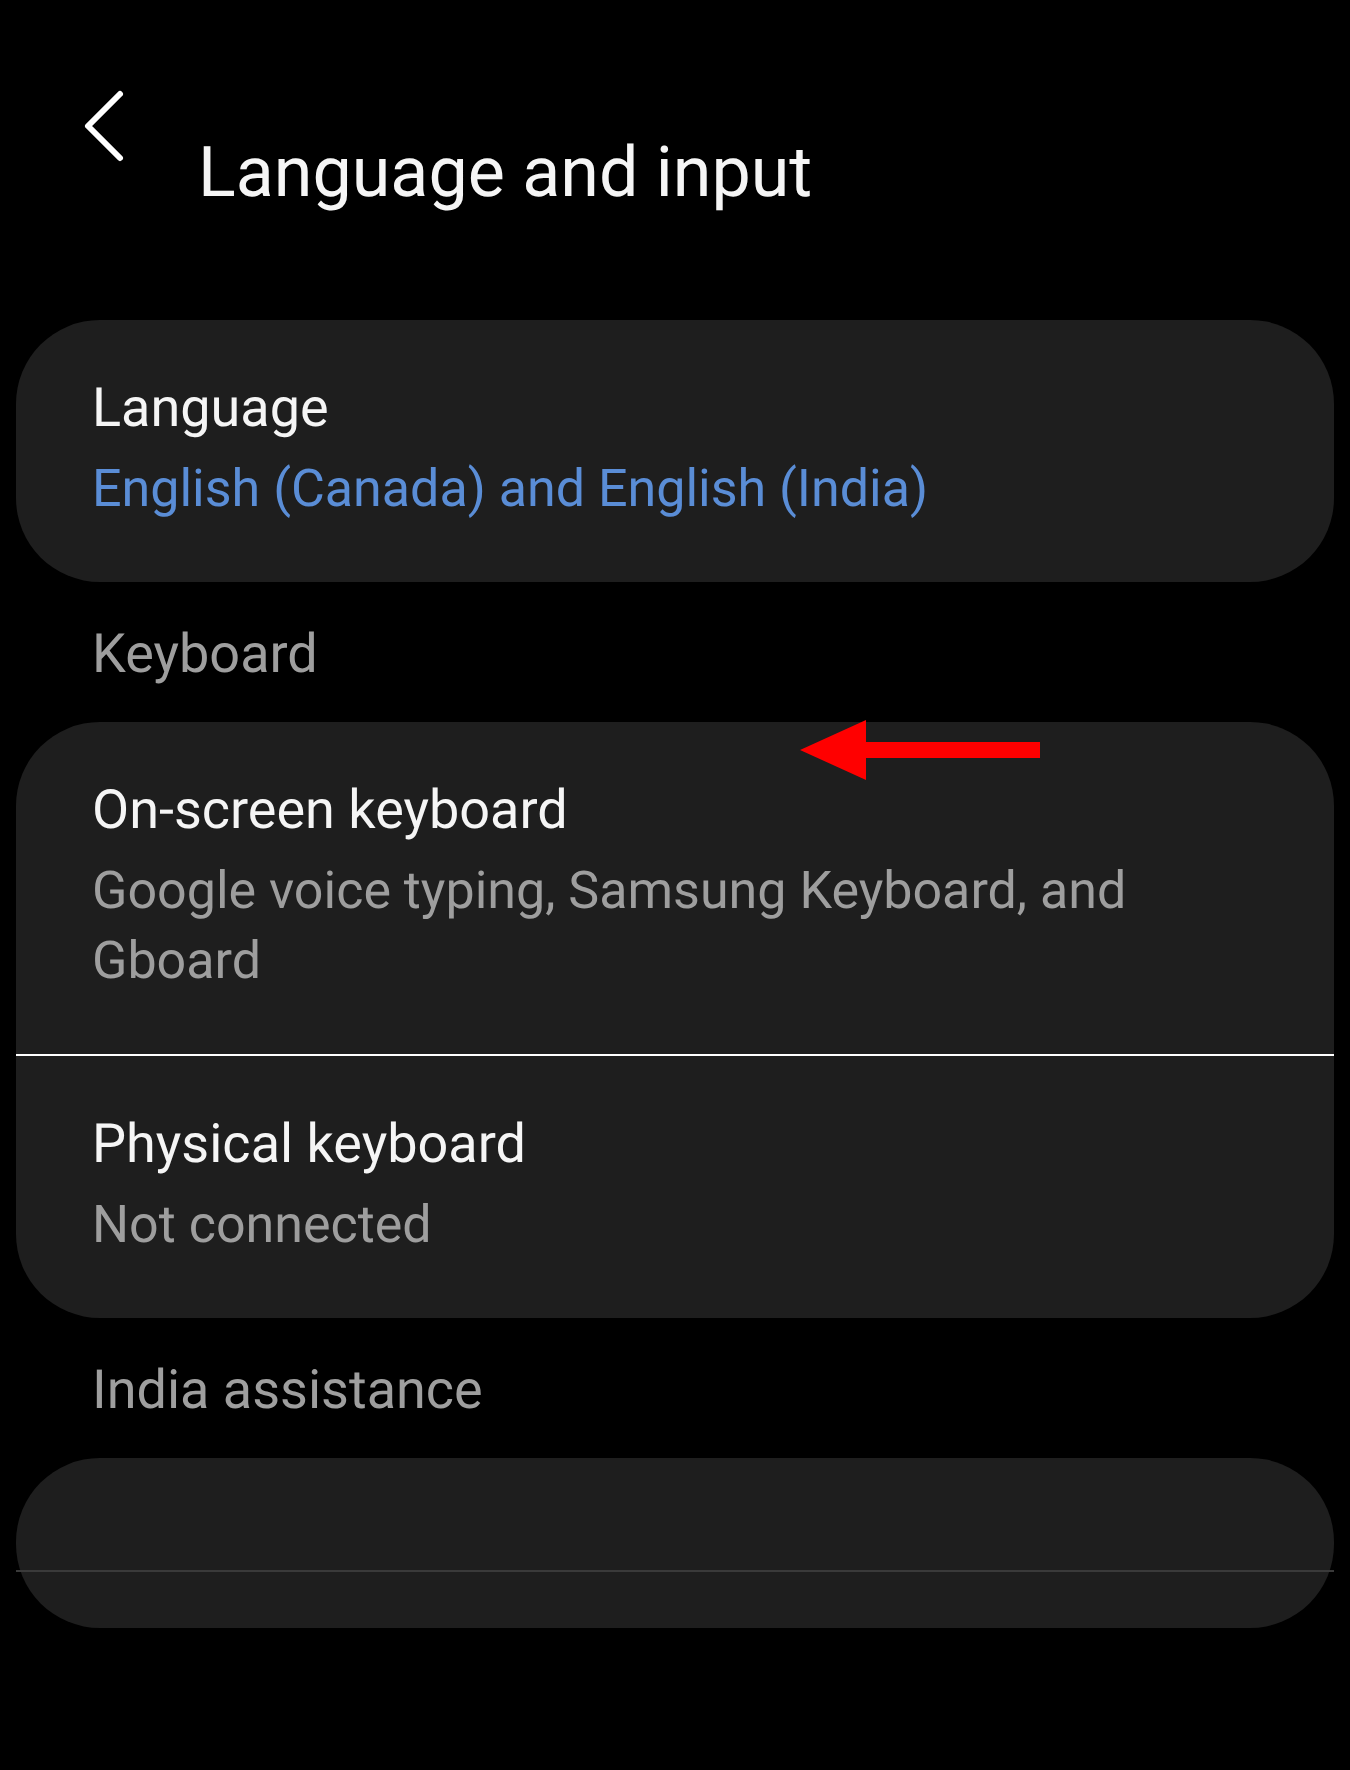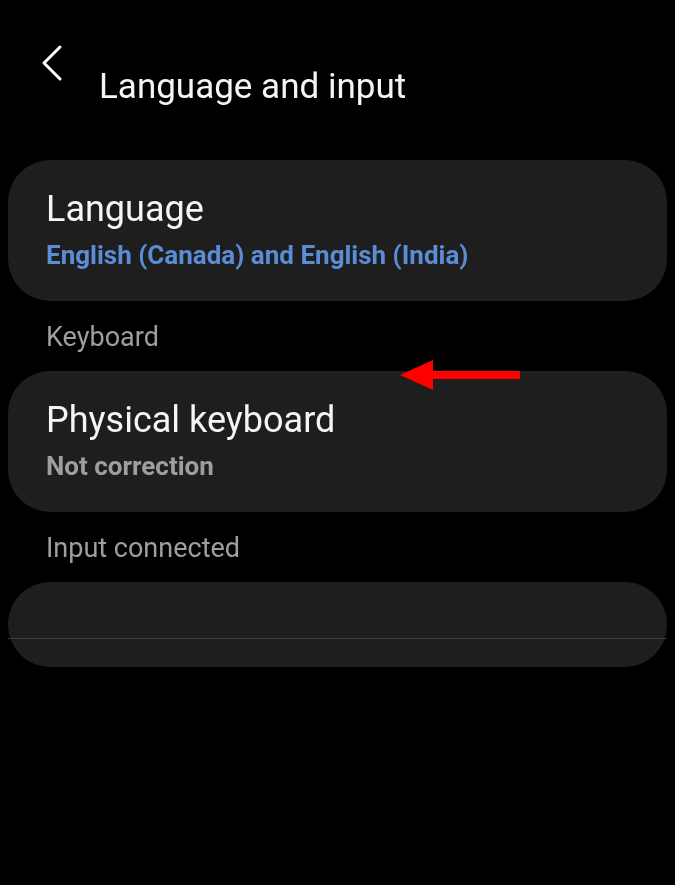--- a/index.html
+++ b/index.html
@@ -34,32 +34,32 @@
     .card {
       background: #1e1e1e;
       border-radius: 42px;
       margin: 0 8px;
       padding: 0;
     }
     .card-item {
       padding: 28px 38px;
     }
     .card-item + .card-item {
-      border-top: 6px solid #ffffff;
+      border-top: 1px solid #ffffff;
     }
     .item-title {
       color: #f5f5f5;
-      font-size: 36px;
+      font-size: 27px;
       font-weight: 400;
       margin-bottom: 8px;
     }
     .item-subtitle {
       color: #9e9e9e;
       font-size: 26px;
-      font-weight: 700;
+      font-weight: 400;
       line-height: 1.35;
     }
     .item-subtitle.blue {
       color: #5a8dd6;
     }
     .section-header {
       color: #9e9e9e;
       font-size: 27px;
       font-weight: 400;
       padding: 20px 0 18px 46px;
@@ -95,26 +95,30 @@
   <div class="card-item">
     <div class="item-title">Language</div>
     <div class="item-subtitle blue">English (Canada) and English (India)</div>
   </div>
 </div>
 
 <div class="section-header">Keyboard</div>
 
 <div class="card">
   <div class="card-item">
+    <div class="item-title">On-screen keyboard</div>
+    <div class="item-subtitle">Google voice typing, Samsung Keyboard, and Gboard</div>
+  </div>
+  <div class="card-item">
     <div class="item-title">Physical keyboard</div>
-    <div class="item-subtitle">Not correction</div>
+    <div class="item-subtitle">Not connected</div>
   </div>
 </div>
 
-<div class="section-header">Input connected</div>
+<div class="section-header">India assistance</div>
 
 <div class="card">
   <div class="card-item">
   </div>
   <div class="partial-item" style="border-top: 1px solid #3a3a3a;">
   </div>
 </div>
 
 <div class="arrow-annotation">
   <svg width="130" height="50" viewBox="0 0 130 50">

